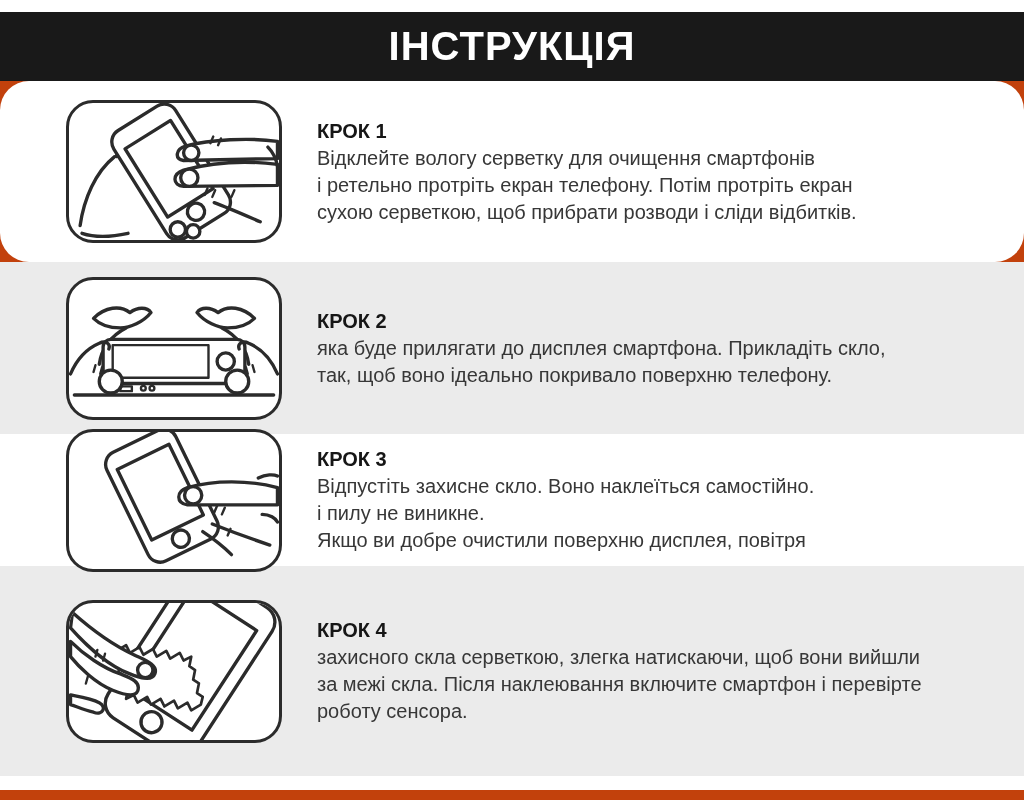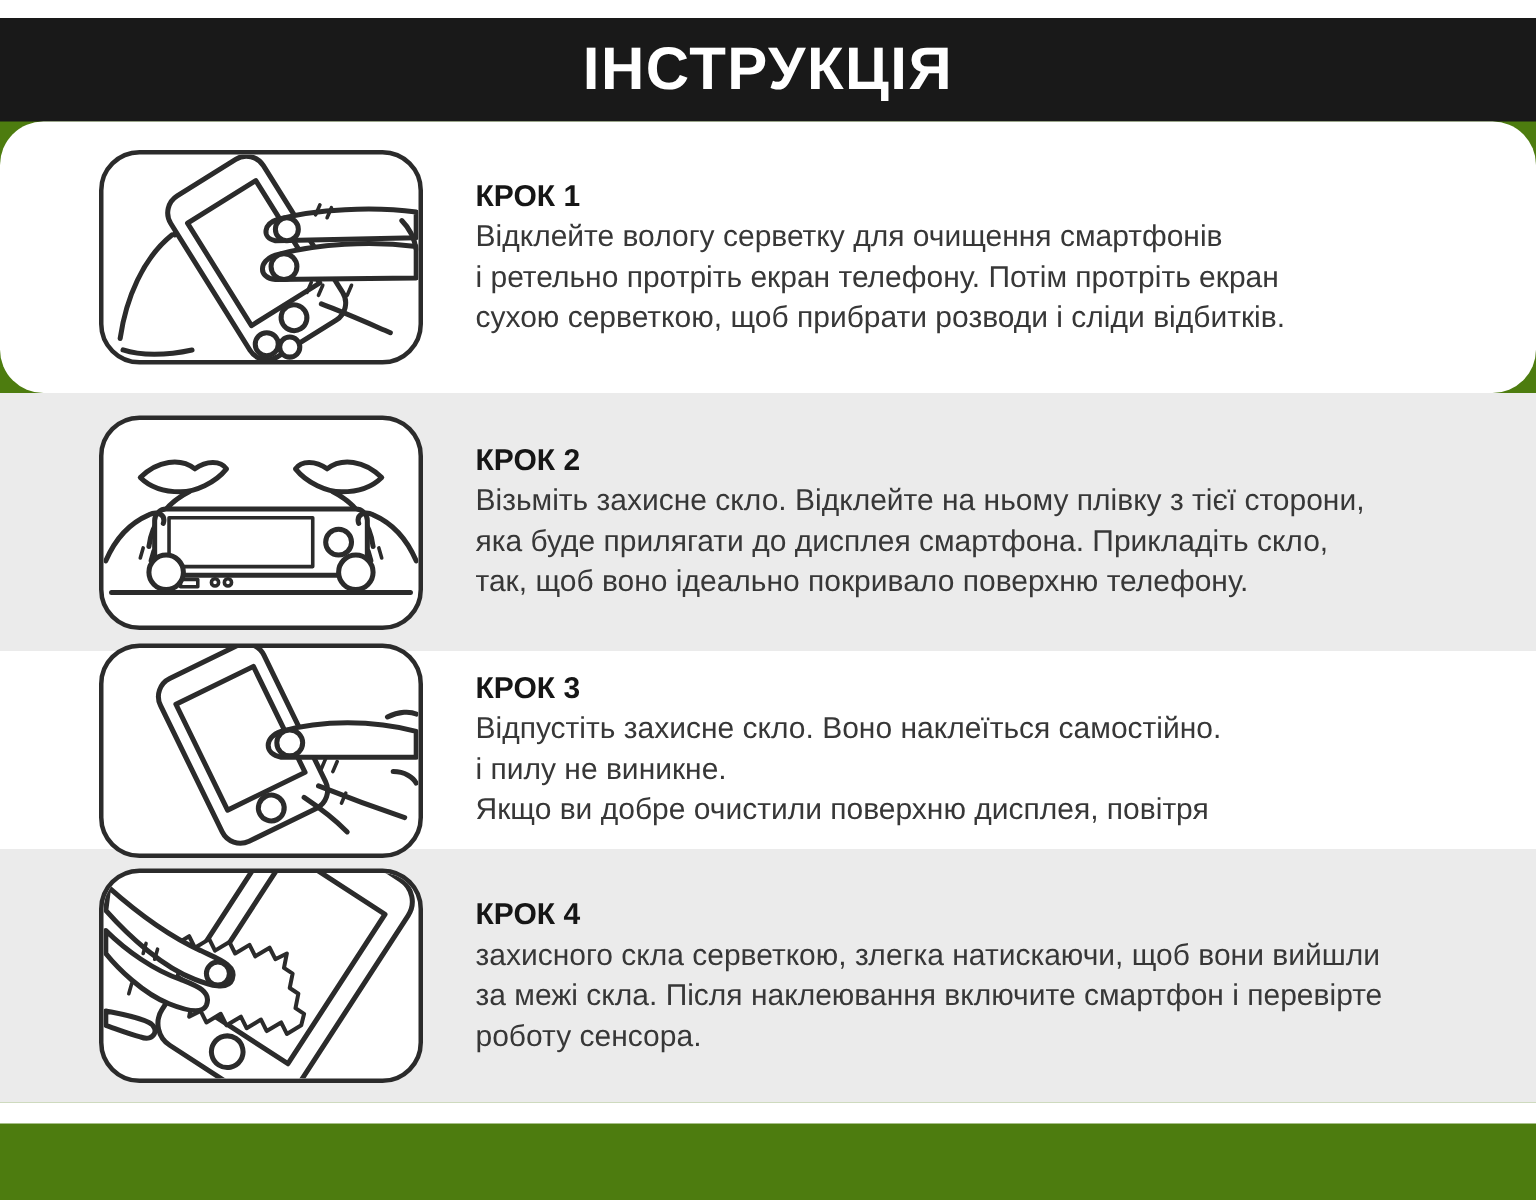--- a/index.html
+++ b/index.html
@@ -1,36 +1,36 @@
 <!DOCTYPE html>
 <html><head>
 <meta charset="utf-8">
 <style>
   html,body{margin:0;padding:0;background:#ffffff;}
   .page{
     position:relative;
     width:1024px;height:800px;
-    background:#4d7c0f;
+    background:#c2410c;
     font-family:"Liberation Sans","DejaVu Sans",sans-serif;
     overflow:hidden;
   }
   .topstrip{height:12px;background:#ffffff;}
   .topbar{
     height:69px;background:#191919;
     display:flex;align-items:center;justify-content:center;
   }
   .topbar h1{
     margin:0;color:#ffffff;font-size:40px;font-weight:800;
     letter-spacing:1px;
   }
   .step{display:flex;align-items:center;padding-left:66px;box-sizing:border-box;}
   .s1{height:181px;background:#ffffff;border-radius:29px;}
   .s2{height:172px;background:#ebebeb;}
   .s3{height:132px;background:#ffffff;}
-  .s4{height:169px;background:#ebebeb;}
+  .s4{height:210px;background:#ebebeb;}
   .illus{
     flex:none;width:210px;height:137px;
     border:3.5px solid #2b2b2b;border-radius:27px;
     background:#ffffff;overflow:hidden;
   }
   .illus svg{display:block;width:100%;height:100%;}
   .copy{margin-left:35px;}
   .step-title{
     font-size:20px;font-weight:bold;color:#161616;
     line-height:27px;
@@ -105,21 +105,20 @@
           <path d="M216,98 C210,84 200,72 186,66 C180,63 174,66 176,72"></path>
           <circle cx="42" cy="106" r="12" fill="#fff"></circle>
           <circle cx="174" cy="106" r="12" fill="#fff"></circle>
           <path d="M24,96 l2,-7 M31,98 l2,-7" stroke-width="2.5"></path>
           <path d="M192,96 l-2,-7 M185,98 l-2,-7" stroke-width="2.5"></path>
         </g>
       </svg>
     </div>
     <div class="copy">
       <div class="step-title">КРОК 2</div>
-      <div class="step-line">Візьміть захисне скло. Відклейте на ньому плівку з тієї сторони,</div>
       <div class="step-line">яка буде прилягати до дисплея смартфона. Прикладіть скло,</div>
       <div class="step-line">так, щоб воно ідеально покривало поверхню телефону.</div>
     </div>
   </section>
 
   <section class="step s3">
     <div class="illus">
       <svg viewBox="0 0 216 143">
         <g class="line-art">
           <g transform="rotate(-26 95 70)">

